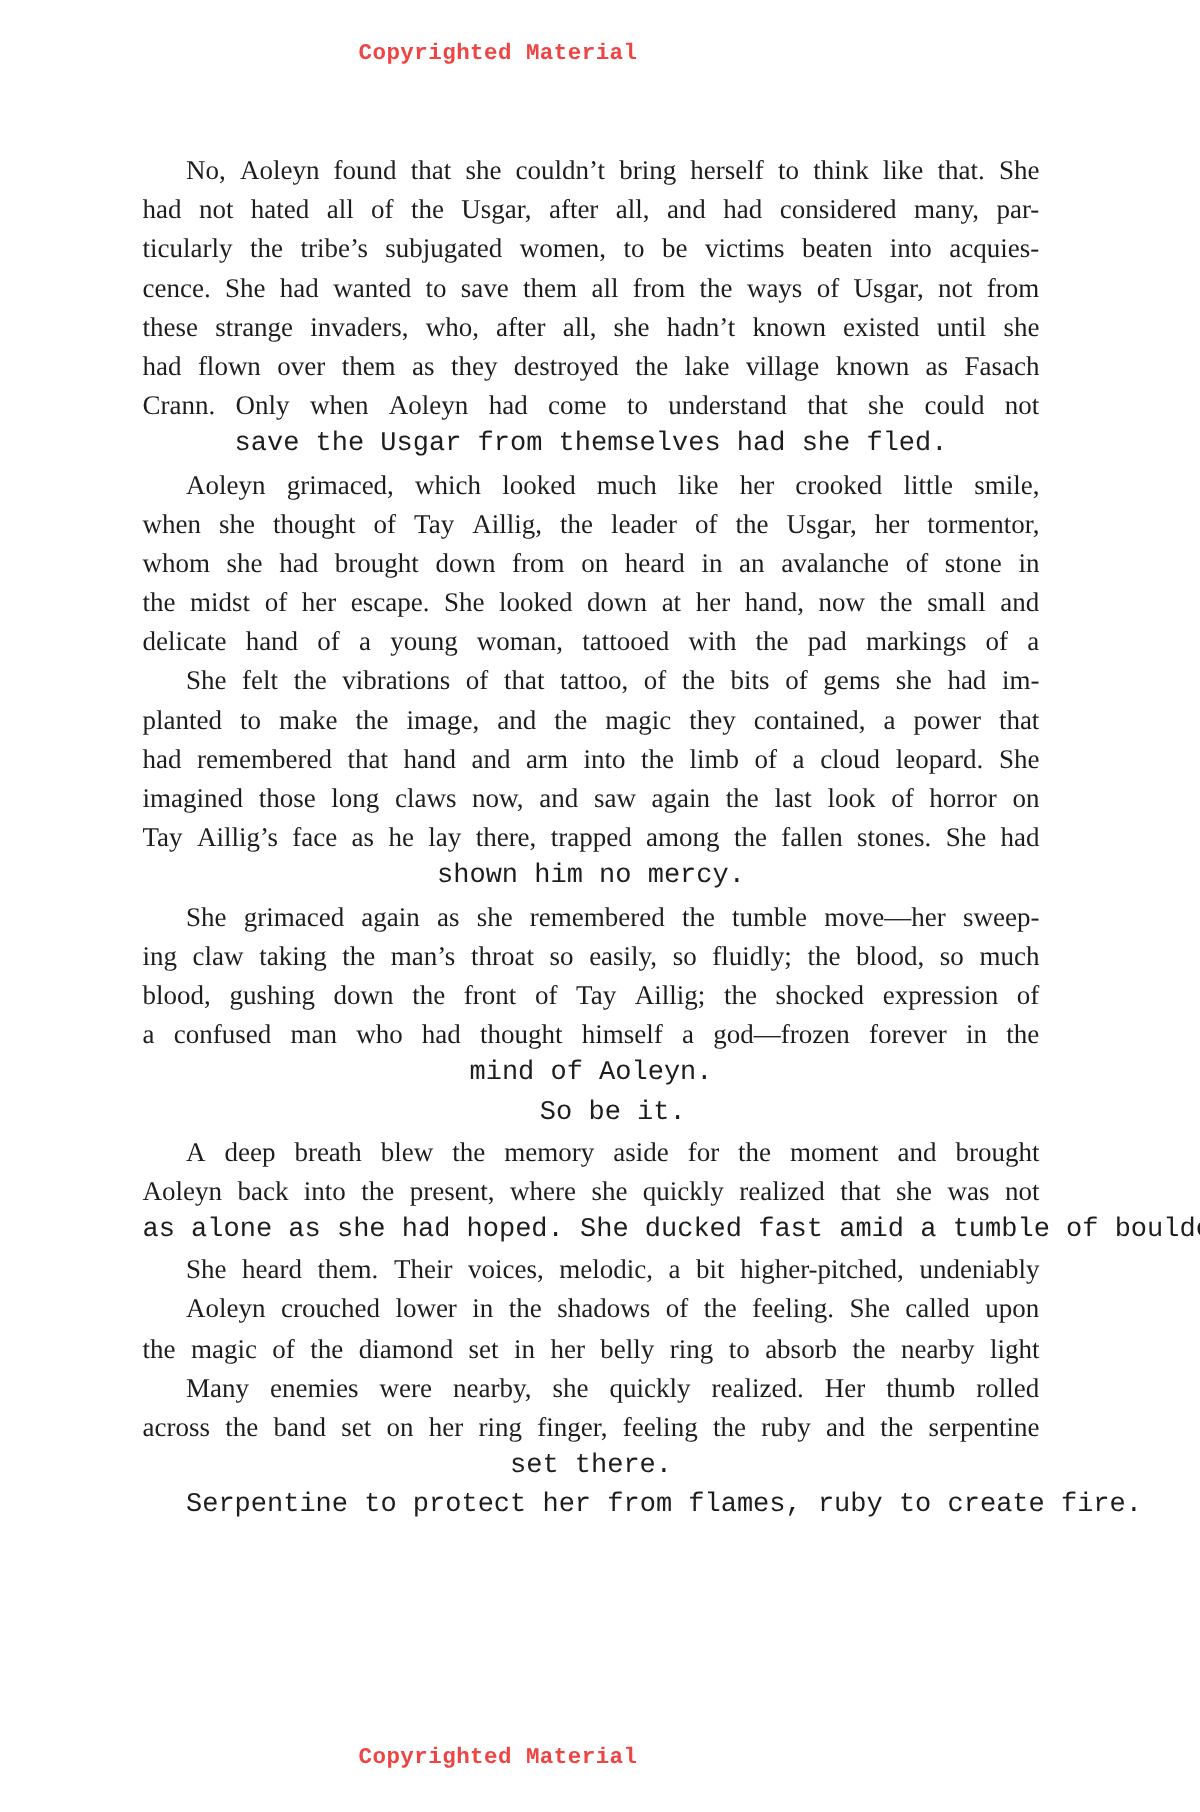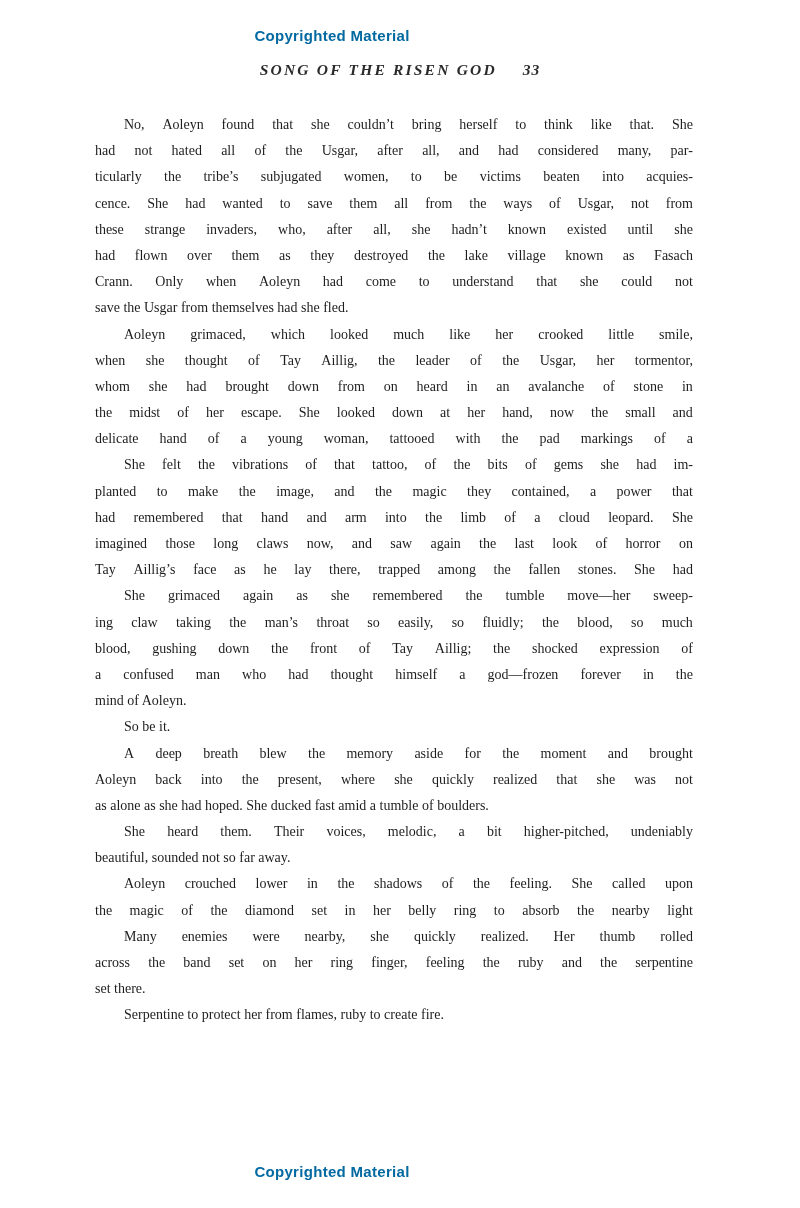--- a/index.html
+++ b/index.html
@@ -9,25 +9,25 @@
     height: 1208px;
     background: #ffffff;
     font-family: "Liberation Serif", serif;
     overflow: hidden;
   }
   .copyright {
     position: absolute;
     left: 0;
     width: 664px;
     text-align: center;
-    font-family: Liberation Sans, sans-serif;
+    font-family: Liberation Mono, monospace;
     font-weight: 700;
     font-size: 15px;
     letter-spacing: 0.3px;
-    color: #0369a1;
+    color: #ef4444;
   }
   .copyright.top { top: 27px; }
   .copyright.bottom { top: 1163px; }
   .running-header {
     position: absolute;
     top: 61px;
     left: 0;
     width: 800px;
     text-align: center;
     font-family: "Liberation Serif", serif;
@@ -38,51 +38,48 @@
     color: #2b2b2b;
     white-space: nowrap;
   }
   .running-header .pagenum {
     margin-left: 26px;
     letter-spacing: 1px;
   }
   .body-text {
     position: absolute;
     left: 95px;
-    top: 112px;
+    top: 100px;
     width: 598px;
-    font-size: 14px;
+    font-size: 18px;
     color: #1d1d1d;
   }
   .para { margin: 0; padding: 0; }
   .line {
     height: 26.2px;
     line-height: 26.2px;
     white-space: nowrap;
     overflow: visible;
   }
   
   .line.just {
     display: flex;
     flex-wrap: nowrap;
     justify-content: space-between;
   }
   .line.first { padding-left: 29px; }
-  .line.lastline { text-align: left; }
+  .line.lastline { text-align: center; font-family: Liberation Mono, monospace; }
 </style>
 </head>
 <body>
 
 <div class="page">
 
   <div class="copyright top">Copyrighted Material</div>
 
-  <div class="running-header">
-    <span>SONG OF THE RISEN GOD</span><span class="pagenum">33</span>
-  </div>
 
   <div class="body-text" id="body-text">
       <div class="para">
         <div class="line first just">
           <span>No,</span>
           <span>Aoleyn</span>
           <span>found</span>
           <span>that</span>
           <span>she</span>
           <span>couldn’t</span>
@@ -336,20 +333,21 @@
           <span>lay</span>
           <span>there,</span>
           <span>trapped</span>
           <span>among</span>
           <span>the</span>
           <span>fallen</span>
           <span>stones.</span>
           <span>She</span>
           <span>had</span>
         </div>
+        <div class="line lastline">shown him no mercy.</div>
       </div>
       <div class="para">
         <div class="line first just">
           <span>She</span>
           <span>grimaced</span>
           <span>again</span>
           <span>as</span>
           <span>she</span>
           <span>remembered</span>
           <span>the</span>
@@ -444,21 +442,20 @@
           <span>heard</span>
           <span>them.</span>
           <span>Their</span>
           <span>voices,</span>
           <span>melodic,</span>
           <span>a</span>
           <span>bit</span>
           <span>higher-pitched,</span>
           <span>undeniably</span>
         </div>
-        <div class="line lastline">beautiful, sounded not so far away.</div>
       </div>
       <div class="para">
         <div class="line first just">
           <span>Aoleyn</span>
           <span>crouched</span>
           <span>lower</span>
           <span>in</span>
           <span>the</span>
           <span>shadows</span>
           <span>of</span>

